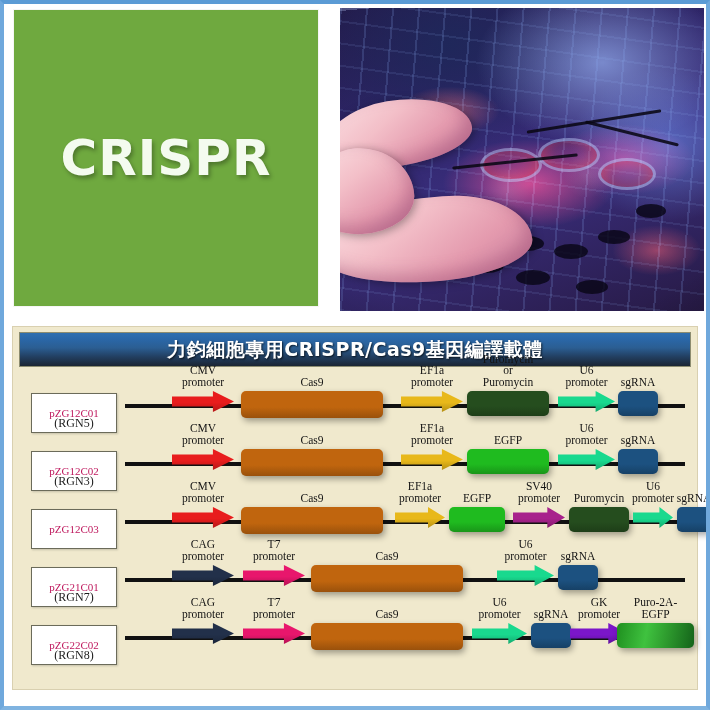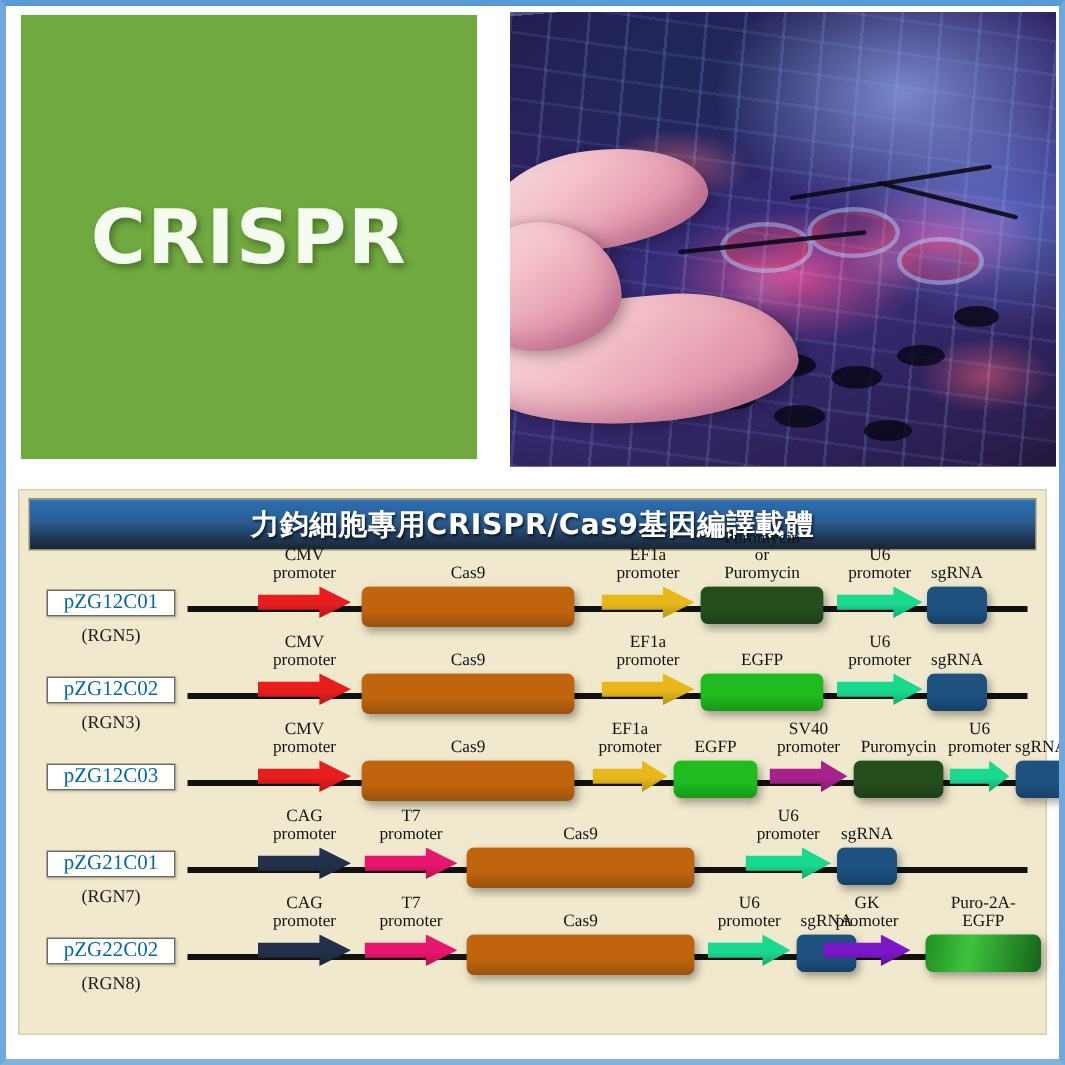--- a/index.html
+++ b/index.html
@@ -148,28 +148,28 @@
     position: relative;
     height: 58px;
   }
 
   
   .name-box {
     position: absolute;
     left: 14px;
     top: 22px;
     width: 86px;
-    height: 18px;
+    height: 40px;
     background: #ffffff;
     border: 1.5px solid #6b6b5a;
     display: flex;
     align-items: center;
     justify-content: center;
-    font-size: 14px;
-    color: #0369a1;
+    font-size: 11px;
+    color: #be185d;
     box-shadow: 1px 1px 2px rgba(0,0,0,0.18);
   }
   .name-sub {
     position: absolute;
     left: 14px;
     top: 45px;
     width: 86px;
     text-align: center;
     font-size: 12px;
     color: #1a1a1a;
@@ -403,21 +403,21 @@
             <div class="gbox tall" style="background: linear-gradient(rgb(192, 101, 14) 0%, rgb(192, 101, 14) 60%, rgba(0, 0, 0, 0.2) 100%), rgb(192, 101, 14); width: 100%;"></div>
           </div>
           <div class="feat" style="left: 455px; width: 55px;">
             <div class="glabel">U6<span class="l2">promoter</span></div>
             <div class="arrow" style="background: linear-gradient(rgb(25, 217, 142) 0%, rgb(25, 217, 142) 55%, rgba(0, 0, 0, 0.22) 100%), rgb(25, 217, 142); width: 100%;"></div>
           </div>
           <div class="feat" style="left: 514px; width: 40px;">
             <div class="glabel">sgRNA</div>
             <div class="gbox" style="background: linear-gradient(rgb(28, 81, 128) 0%, rgb(28, 81, 128) 60%, rgba(0, 0, 0, 0.2) 100%), rgb(28, 81, 128); width: 100%;"></div>
           </div>
-          <div class="feat" style="left: 532px; width: 58px;">
+          <div class="feat" style="left: 553px; width: 58px;">
             <div class="glabel">GK<span class="l2">promoter</span></div>
             <div class="arrow" style="background: linear-gradient(rgb(123, 22, 201) 0%, rgb(123, 22, 201) 55%, rgba(0, 0, 0, 0.22) 100%), rgb(123, 22, 201); width: 100%;"></div>
           </div>
           <div class="feat" style="left: 600px; width: 77px;">
             <div class="glabel">Puro-2A-<span class="l2">EGFP</span></div>
             <div class="gbox" style="background: linear-gradient(100deg, rgb(31, 143, 31) 0%, rgb(63, 194, 63) 38%, rgb(47, 158, 47) 62%, rgb(20, 99, 26) 100%); width: 100%;"></div>
           </div>
         </div>
       </div>
   </div>

